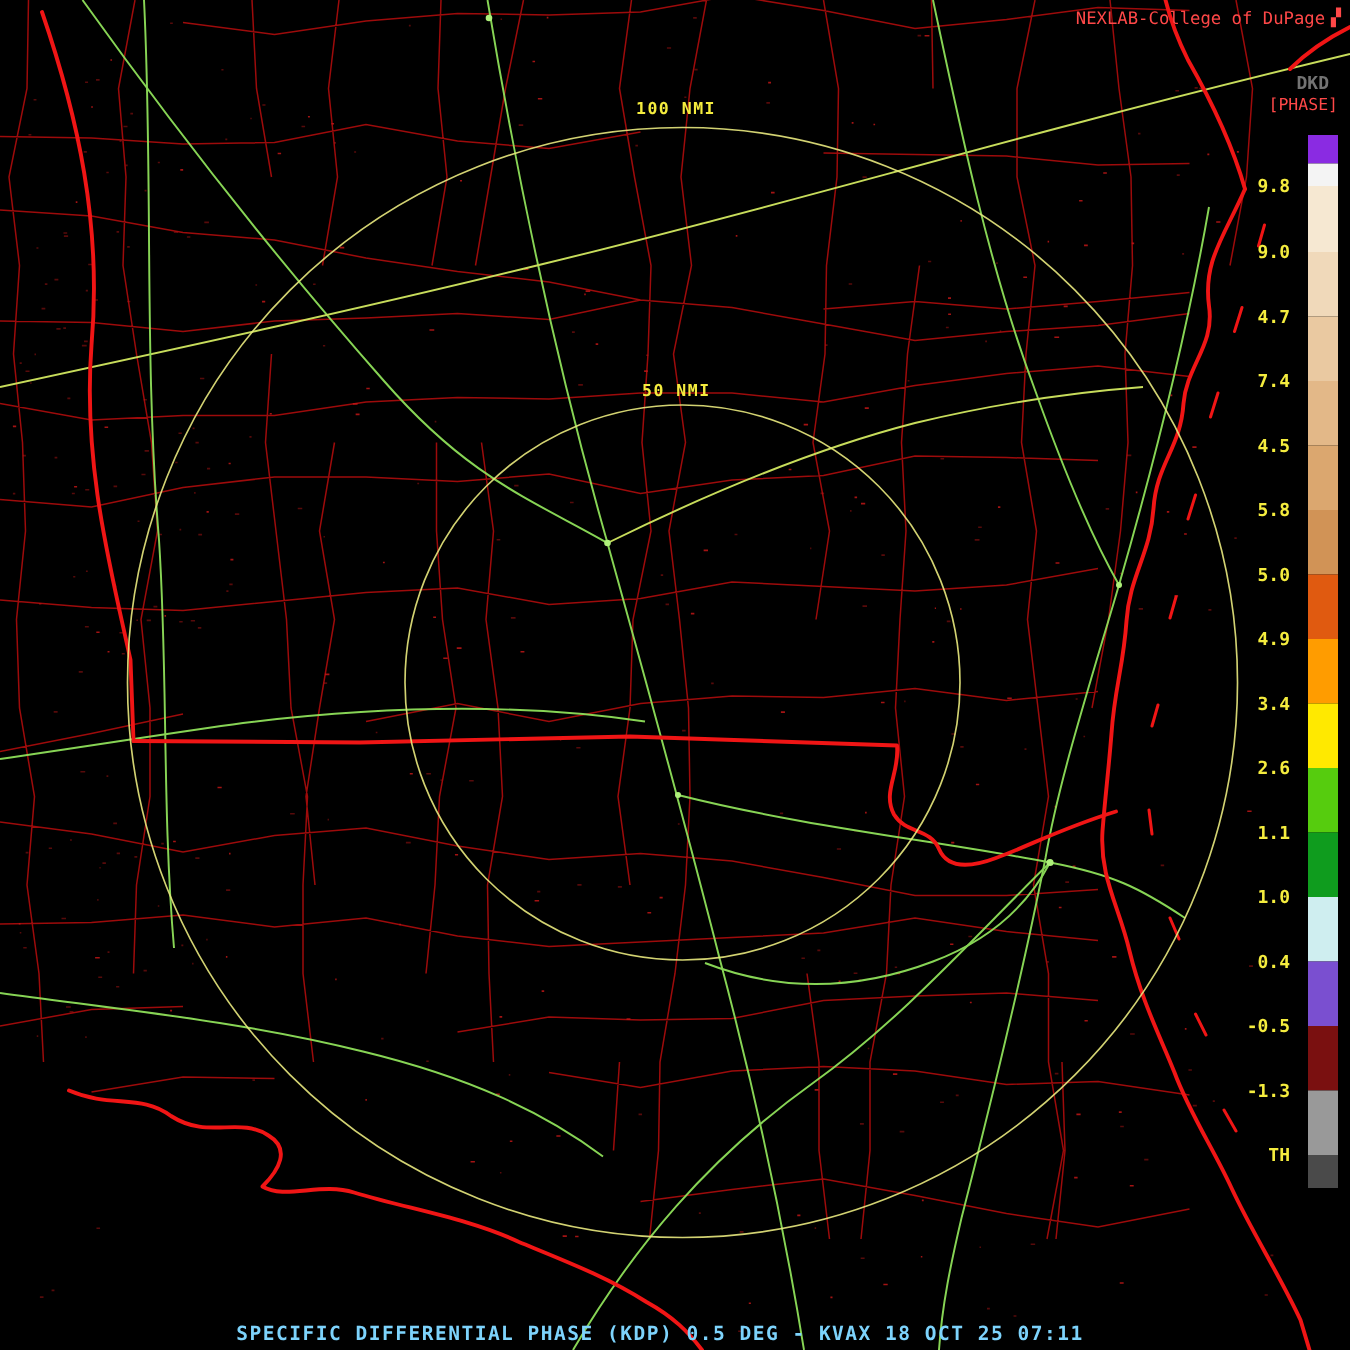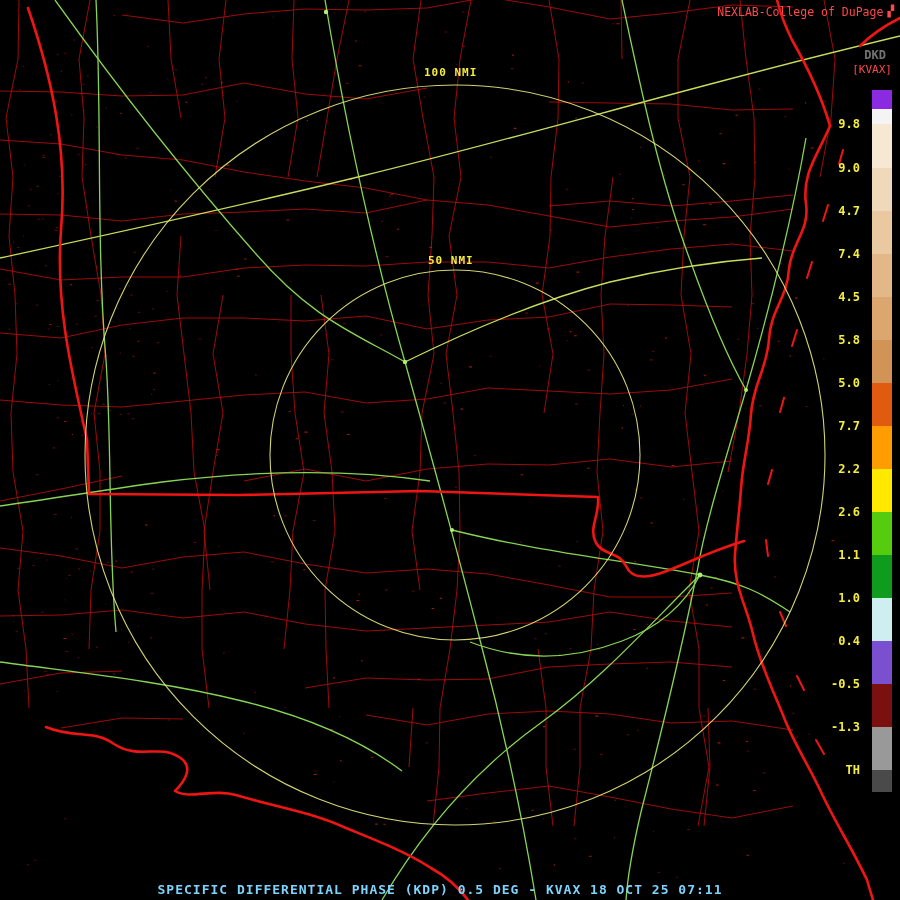--- a/index.html
+++ b/index.html
@@ -75,21 +75,21 @@
   </svg>
 
   <div class="ring-label" id="lbl-100">100 NMI</div>
   <div class="ring-label" id="lbl-50">50 NMI</div>
 
   <div class="brand">
     <span>NEXLAB-College of DuPage</span>
     <span class="logo">▞</span>
   </div>
   <div class="prod-code">DKD</div>
-  <div class="prod-tag">[KVAX]</div>
+  <div class="prod-tag">[PHASE]</div>
 
   <div id="colorbar-strip">
       <div class="cb-band" style="height: 19.3804px; background: rgb(138, 43, 226);"></div>
       <div class="cb-band" style="height: 15.0736px; background: rgb(244, 244, 244);"></div>
       <div class="cb-band" style="height: 43.0675px; background: rgb(246, 232, 210);"></div>
       <div class="cb-band" style="height: 43.0675px; background: rgb(240, 217, 186);"></div>
       <div class="cb-band" style="height: 43.0675px; background: rgb(234, 201, 161);"></div>
       <div class="cb-band" style="height: 43.0675px; background: rgb(227, 184, 136);"></div>
       <div class="cb-band" style="height: 43.0675px; background: rgb(219, 167, 111);"></div>
       <div class="cb-band" style="height: 43.0675px; background: rgb(209, 147, 86);"></div>
@@ -105,22 +105,22 @@
       <div class="cb-band" style="height: 21.5337px; background: rgb(74, 74, 74);"></div>
     </div>
   <div id="colorbar-labels">
       <div class="cb-label" style="top: 117.454px;">9.8</div>
       <div class="cb-label" style="top: 160.521px;">9.0</div>
       <div class="cb-label" style="top: 203.589px;">4.7</div>
       <div class="cb-label" style="top: 246.656px;">7.4</div>
       <div class="cb-label" style="top: 289.724px;">4.5</div>
       <div class="cb-label" style="top: 332.791px;">5.8</div>
       <div class="cb-label" style="top: 375.859px;">5.0</div>
-      <div class="cb-label" style="top: 418.926px;">7.7</div>
-      <div class="cb-label" style="top: 461.994px;">2.2</div>
+      <div class="cb-label" style="top: 418.926px;">4.9</div>
+      <div class="cb-label" style="top: 461.994px;">3.4</div>
       <div class="cb-label" style="top: 505.061px;">2.6</div>
       <div class="cb-label" style="top: 548.129px;">1.1</div>
       <div class="cb-label" style="top: 591.196px;">1.0</div>
       <div class="cb-label" style="top: 634.264px;">0.4</div>
       <div class="cb-label" style="top: 677.331px;">-0.5</div>
       <div class="cb-label" style="top: 720.399px;">-1.3</div>
       <div class="cb-label" style="top: 763.466px;">TH</div>
     </div>
 
   <div class="caption">SPECIFIC DIFFERENTIAL PHASE (KDP) 0.5 DEG - KVAX 18 OCT 25 07:11</div>

